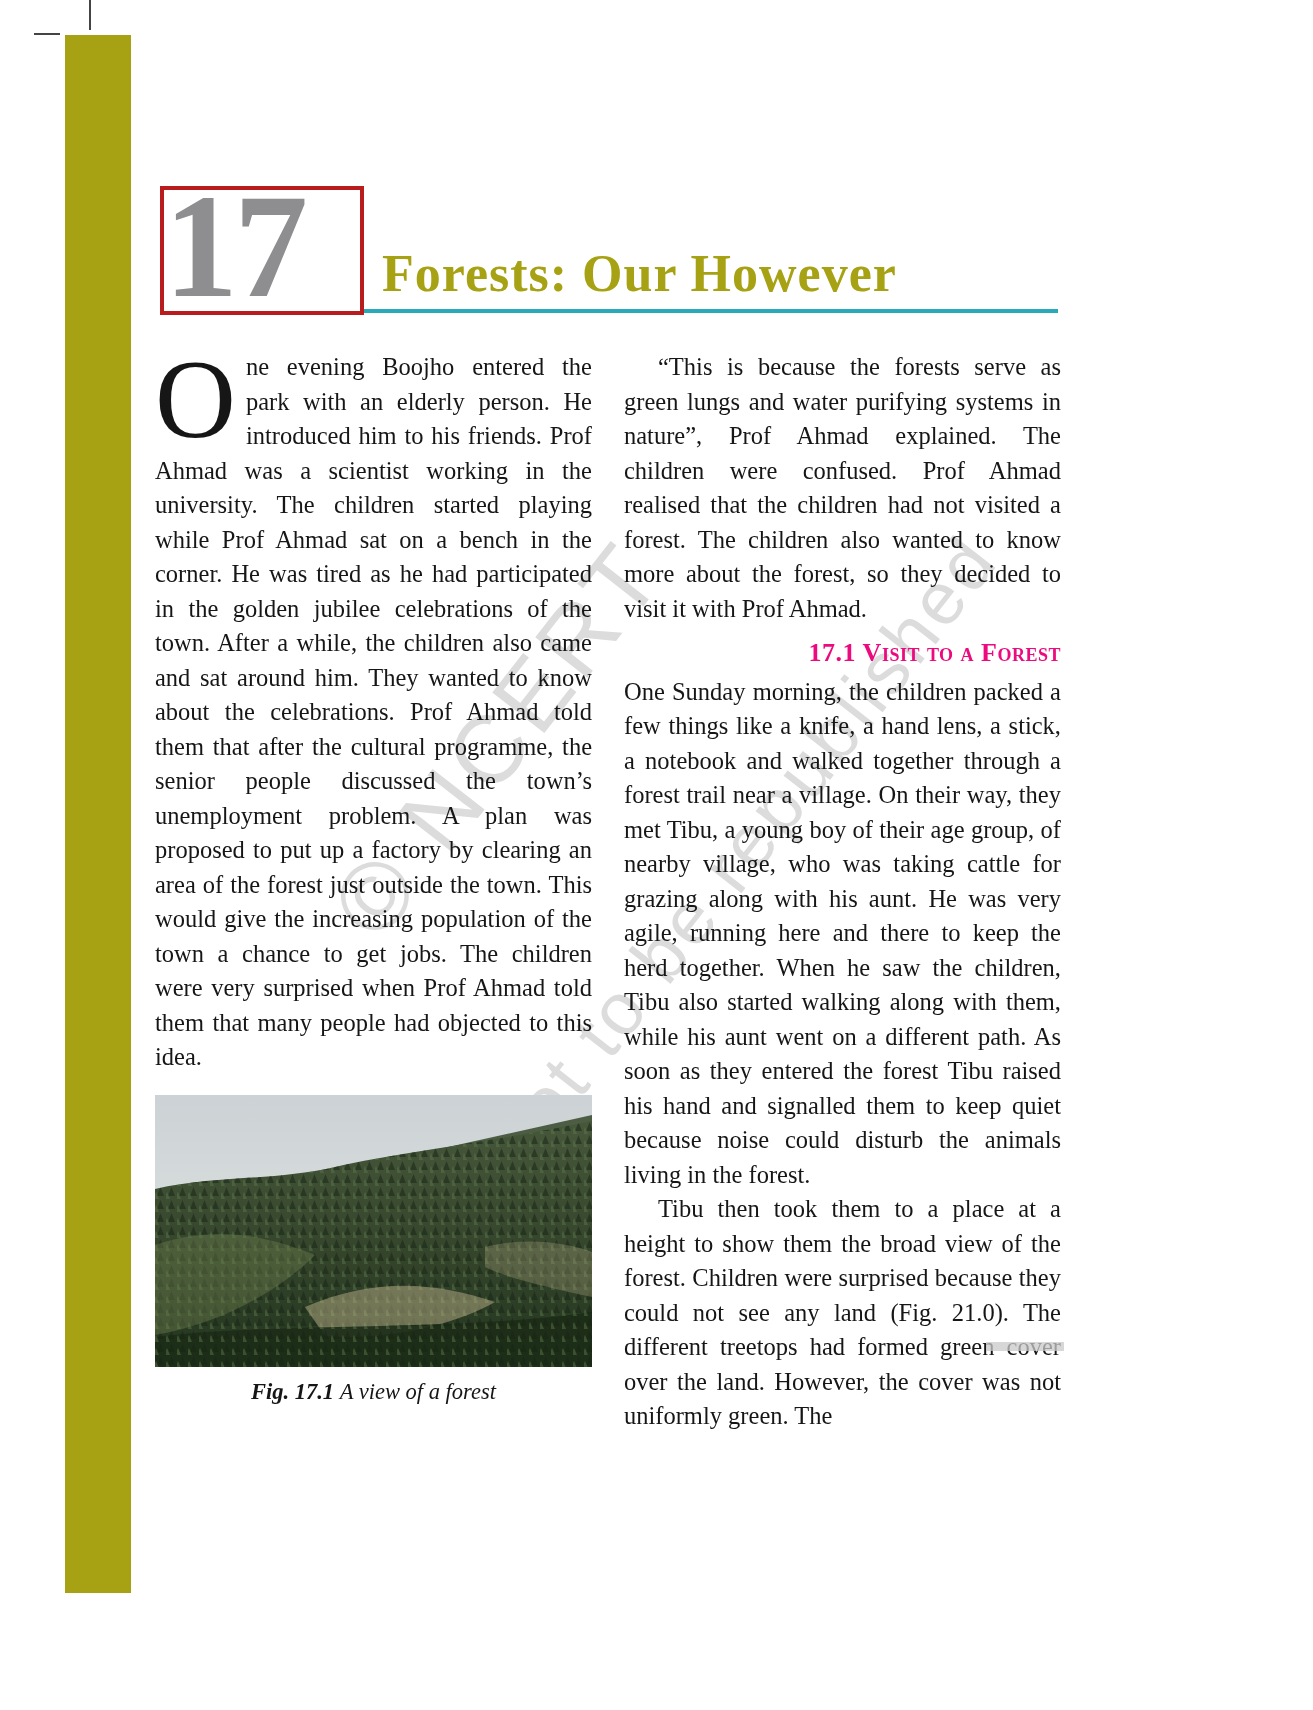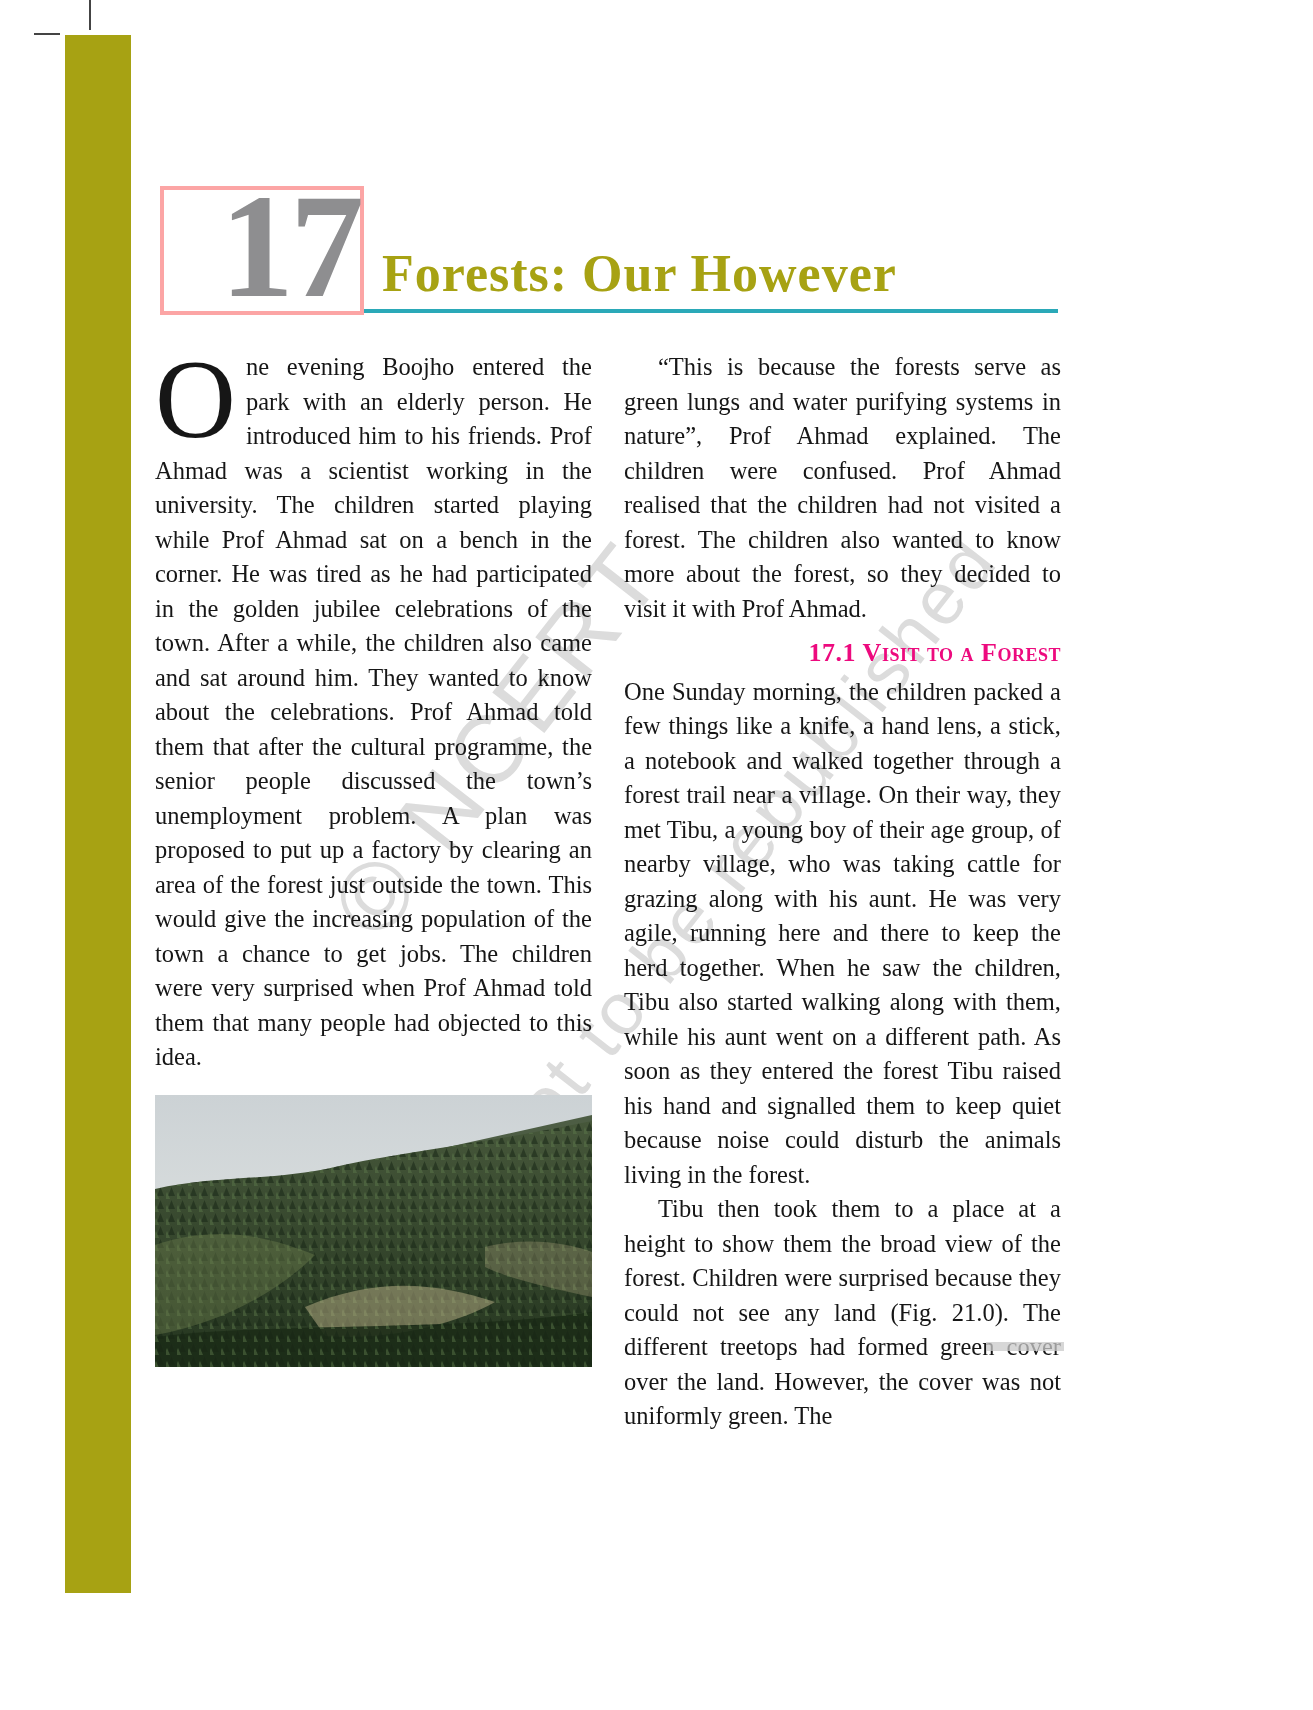--- a/index.html
+++ b/index.html
@@ -18,22 +18,22 @@
 
   
   .side-bar {
     position: absolute; left: 65px; top: 35px; width: 66px; height: 1558px;
     background: #a7a213;
   }
 
   
   .chapter-box {
     position: absolute; left: 160px; top: 186px; width: 204px; height: 129px;
-    border: 4px solid #fca5a5; background: #ffffff;
-    display: flex; align-items: center; justify-content: flex-end;
+    border: 4px solid #b91c1c; background: #ffffff;
+    display: flex; align-items: center; justify-content: flex-start;
     z-index: 3;
   }
   .chapter-number {
     font-size: 148px; font-weight: bold; color: #8e8e90;
     line-height: 0.78; letter-spacing: -4px;
     transform: translateY(-4px);
   }
 
   .page-title {
     position: absolute; left: 382px; top: 244px;
@@ -128,20 +128,24 @@
       <rect width="437" height="272" fill="url(#sky)"></rect>
       <path d="M230,66 L437,20 L437,130 L200,125 Z" fill="#4d5d44"></path>
       <path d="M0,94 C60,80 120,86 180,72 C250,56 320,50 437,26 L437,272 L0,272 Z" fill="url(#forest)"></path>
       <path d="M0,94 C60,80 120,86 180,72 C250,56 320,50 437,26 L437,272 L0,272 Z" fill="url(#trees)"></path>
       <path d="M0,150 C60,130 110,140 160,160 C120,200 60,230 0,240 Z" fill="#718150" opacity="0.40"></path>
       <path d="M150,212 C220,182 280,187 340,207 C300,230 230,246 170,241 Z" fill="#c9bd92" opacity="0.45"></path>
       <path d="M330,152 C370,142 410,147 437,157 L437,202 C390,192 350,182 330,172 Z" fill="#b7ad85" opacity="0.30"></path>
       <path d="M0,242 C120,227 300,237 437,217 L437,272 L0,272 Z" fill="#1c2c17" opacity="0.9"></path>
       <path d="M0,242 C120,227 300,237 437,217 L437,272 L0,272 Z" fill="url(#trees)"></path>
     </svg>
+    <div class="figure-caption">
+      <span class="caption-label">Fig. 17.1</span>
+      <span class="caption-text">A view of a forest</span>
+    </div>
   </div>
 </div>
 
 <div class="col col-right">
   <p class="indent">“This is because the forests serve as green lungs and water purifying systems in nature”, Prof Ahmad explained. The children were confused. Prof Ahmad realised that the children had not visited a forest. The children also wanted to know more about the forest, so they decided to visit it with Prof Ahmad.</p>
   <h2 class="section-heading">17.1 Visit to a Forest</h2>
   <p>One Sunday morning, the children packed a few things like a knife, a hand lens, a stick, a notebook and walked together through a forest trail near a village. On their way, they met Tibu, a young boy of their age group, of nearby village, who was taking cattle for grazing along with his aunt. He was very agile, running here and there to keep the herd together. When he saw the children, Tibu also started walking along with them, while his aunt went on a different path. As soon as they entered the forest Tibu raised his hand and signalled them to keep quiet because noise could disturb the animals living in the forest.</p>
   <p class="indent">Tibu then took them to a place at a height to show them the broad view of the forest. Children were surprised because they could not see any land (Fig. 21.0). The different treetops had formed green cover over the land. However, the cover was not uniformly green. The</p>
 </div>
 

